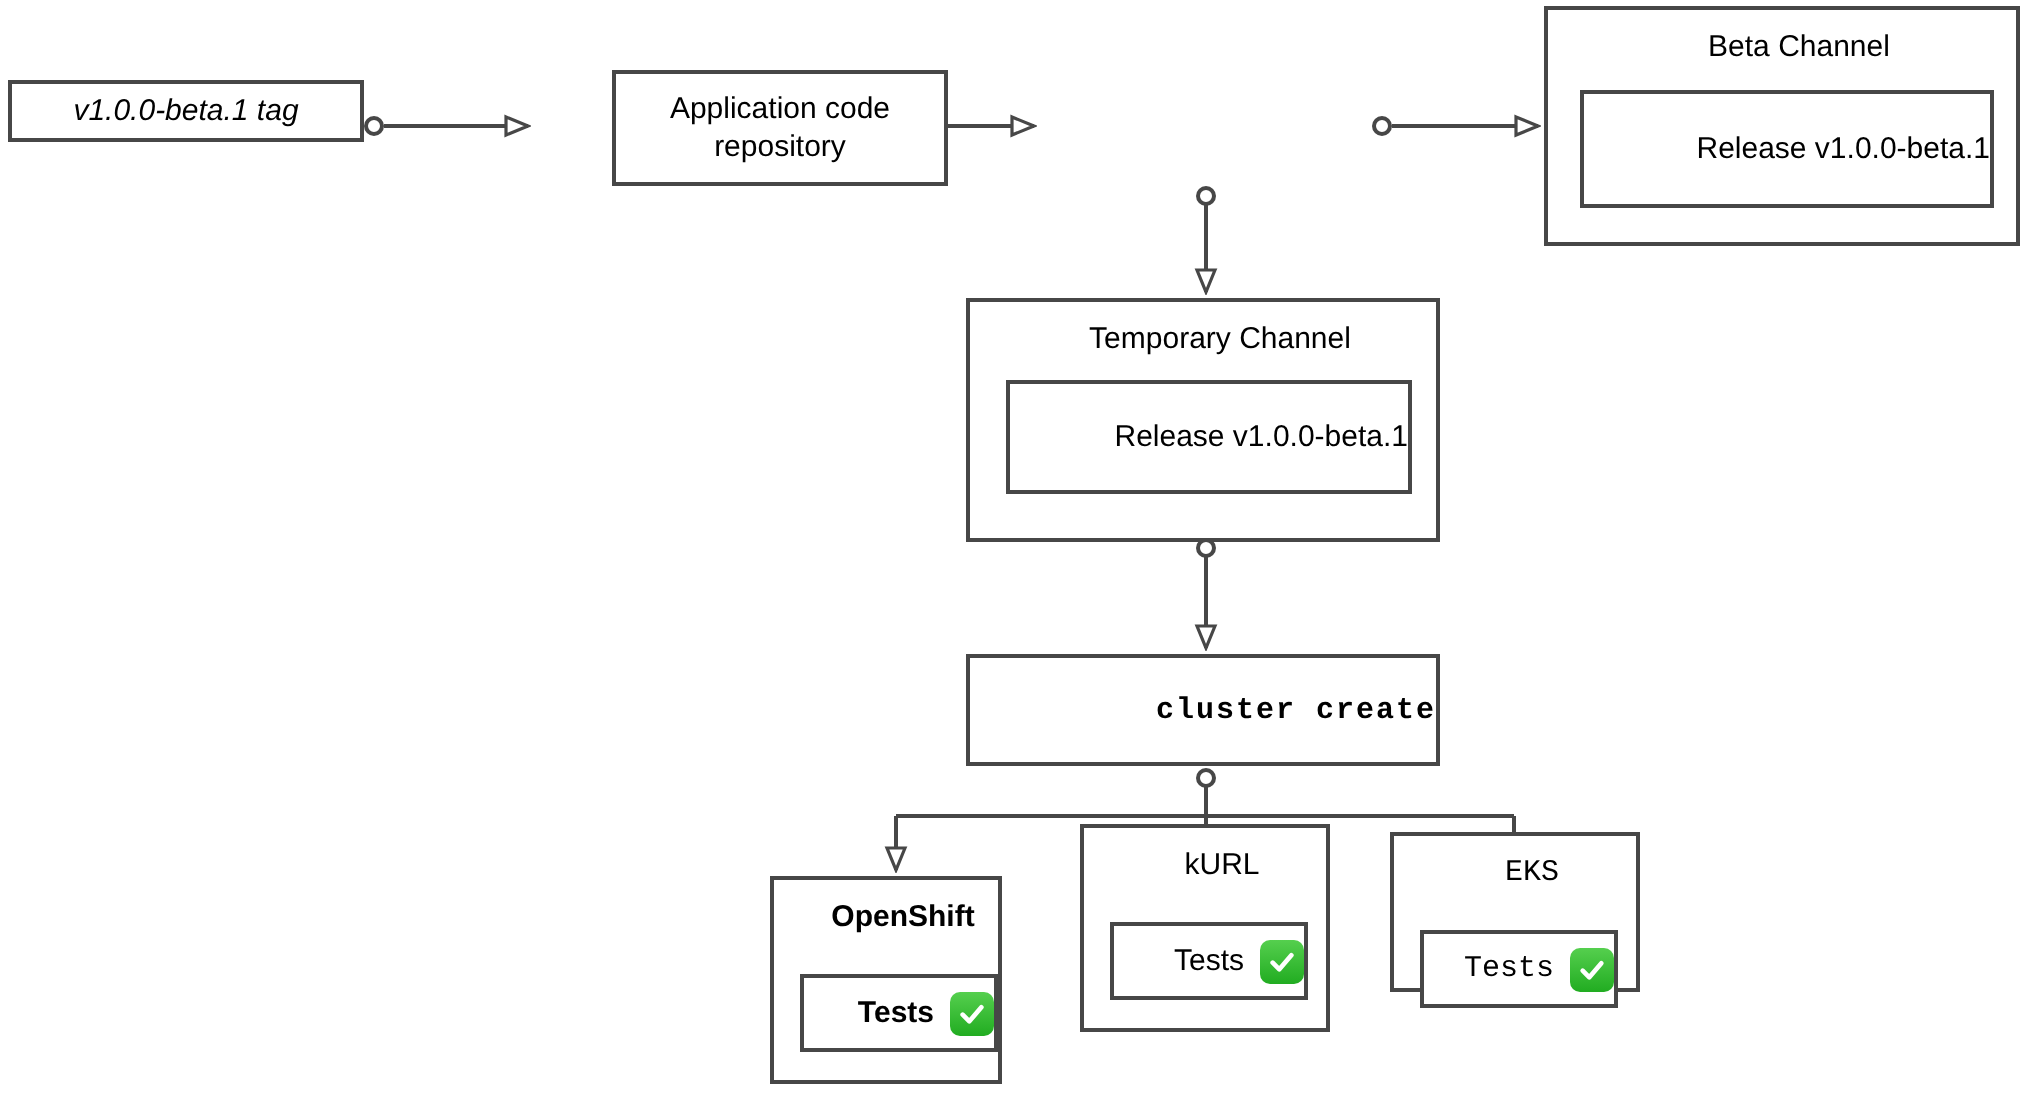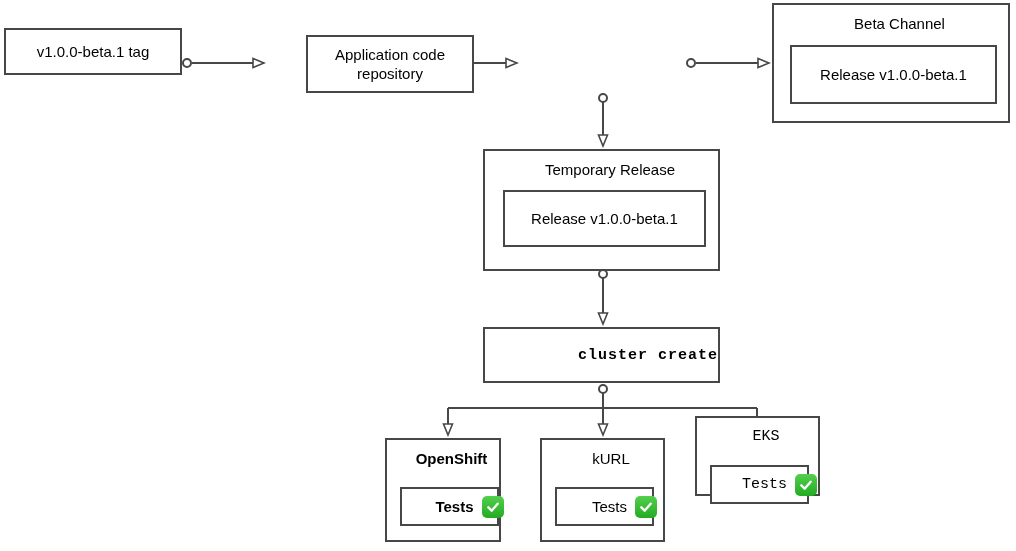--- a/index.html
+++ b/index.html
@@ -43,45 +43,45 @@
     text-align: center;
     font-size: 15px;
     margin-left: 17px;
   }
   .container .inner {
     position: absolute;
     border: 2px solid #474747;
     background: #ffffff;
     display: flex;
     align-items: center;
-    justify-content: center;
+    justify-content: flex-end;
     text-align: center;
     font-size: 15px;
   }
   
-  .n-tag      { left: 4px;   top: 28px; width: 178px; height: 47px; }
+  .n-tag      { left: 4px;   top: 40px; width: 178px; height: 31px; font-style: italic; }
   .n-repo     { left: 267px; top: 35px; width: 168px; height: 58px; margin-left: 39px; }
   .n-ci       { left: 520px; top: 34px; width: 165px; height: 59px; }
   
   .c-beta     { left: 772px; top: 3px;   width: 238px; height: 120px; }
   .c-beta .inner { left: 16px; top: 40px; width: 207px; height: 59px; }
   .c-temp     { left: 483px; top: 149px; width: 237px; height: 122px; }
   .c-temp .inner { left: 18px; top: 39px; width: 203px; height: 57px; }
   
   .n-cluster  {
     left: 483px; top: 327px; width: 237px; height: 56px;
     font-family: "Liberation Mono", "DejaVu Sans Mono", monospace;
     font-weight: bold;
     font-size: 15px;
     letter-spacing: 1px;
     justify-content: flex-end;
   }
   
   .c-openshift { left: 385px; top: 438px; width: 116px; height: 104px; font-weight: bold; }
-  .c-kurl      { left: 540px; top: 438px; width: 125px; height: 104px; }
+  .c-kurl      { left: 540px; top: 412px; width: 125px; height: 104px; }
   .c-eks       { left: 695px; top: 416px; width: 125px; height: 80px; font-family: Liberation Mono, monospace; }
   .c-openshift .inner, .c-kurl .inner, .c-eks .inner {
     left: 13px; top: 47px; width: 99px; height: 39px;
     gap: 8px;
     padding-left: 40px;
   }
   .check-icon {
     display: inline-flex;
     align-items: center;
     justify-content: center;
@@ -141,21 +141,21 @@
 
 
   <div class="container c-beta">
     <div class="title">Beta Channel</div>
     <div class="inner">
       <span>Release v1.0.0-beta.1</span>
     </div>
   </div>
 
   <div class="container c-temp">
-    <div class="title">Temporary Release</div>
+    <div class="title">Temporary Channel</div>
     <div class="inner">
       <span>Release v1.0.0-beta.1</span>
     </div>
   </div>
 
   <div class="node n-cluster">
     <span>cluster create</span>
   </div>
 
   <div class="container c-openshift">

